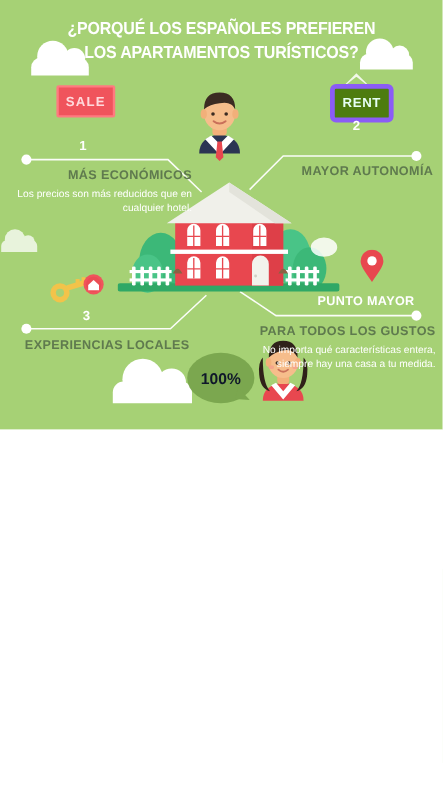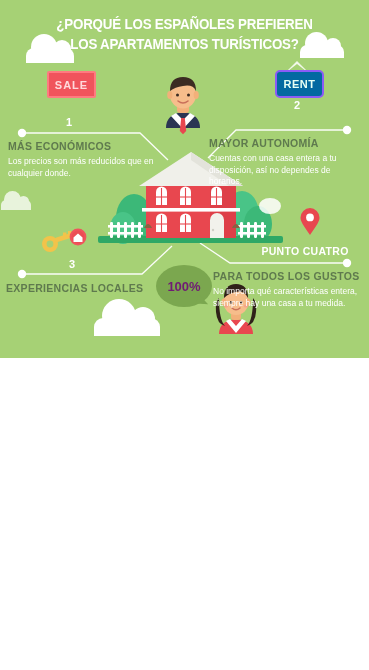--- a/index.html
+++ b/index.html
@@ -42,52 +42,52 @@
   .sign-rope{position:absolute;width:0;height:0;border-left:9px solid transparent;
              border-right:9px solid transparent;border-bottom:9px solid rgba(255,255,255,.85);}
   .sign-rope::after{content:"";position:absolute;left:-9px;top:3px;width:18px;height:7px;
                     background:#a6d175;clip-path:polygon(0 100%,50% 0,100% 100%);}
 
   .sale-sign{position:absolute;left:47px;top:71px;width:45px;height:23px;background:#f0545c;
              border:2px solid #ff7a80;border-radius:2px;
              color:#ffd9db;font-size:11px;font-weight:bold;letter-spacing:1px;
              display:flex;align-items:center;justify-content:center;
              font-family:"Liberation Sans Narrow","Liberation Sans",sans-serif;}
-  .rent-sign{position:absolute;left:275px;top:70px;width:45px;height:24px;background:#0369a1;
-             border:2px solid #8b5cf6;border-radius:5px;
+  .rent-sign{position:absolute;left:275px;top:70px;width:45px;height:24px;background:#4d7c0f;
+             border:4px solid #8b5cf6;border-radius:5px;
              color:#e6fff4;font-size:11px;font-weight:bold;letter-spacing:.5px;
              display:flex;align-items:center;justify-content:center;
              font-family:"Liberation Sans Narrow","Liberation Sans",sans-serif;}
 
   
   .num{position:absolute;color:#ffffff;font-size:11px;font-weight:bold;text-align:center;width:30px;
        font-family:"Liberation Sans",sans-serif;}
 
   
   .block{position:absolute;width:152px;}
   .block .head{color:#5f7a4e;font-weight:bold;font-size:10.5px;letter-spacing:.3px;
                font-family:"Liberation Sans Narrow","Liberation Sans",sans-serif;
                margin-bottom:4px;}
   .block .body{color:#ffffff;font-size:8.5px;line-height:11.5px;
                font-family:"Liberation Sans",sans-serif;}
-  .b-left{text-align:left;}
-  .b-right{text-align:left;}
+  .b-left{text-align:right;}
+  .b-right{text-align:right;}
 
   
   .house-wrap{position:absolute;left:98px;top:140px;width:185px;height:120px;}
 
   
   .key{position:absolute;left:40px;top:228px;width:48px;height:26px;}
   
   .pin{position:absolute;left:300px;top:208px;width:20px;height:28px;}
 
   
-  .bubble{position:absolute;left:156px;top:265px;width:56px;height:42px;background:#7ba74f;
+  .bubble{position:absolute;left:156px;top:294px;width:56px;height:42px;background:#7ba74f;
           border-radius:50%;display:flex;align-items:center;justify-content:center;
-          color:#701a75;font-weight:bold;font-size:13px;
+          color:#0f172a;font-weight:bold;font-size:13px;
           font-family:"Liberation Sans Narrow","Liberation Sans",sans-serif;}
   .bubble::after{content:"";position:absolute;right:3px;bottom:2px;width:0;height:0;
                  border-left:12px solid #7ba74f;border-top:8px solid transparent;
                  border-bottom:2px solid transparent;transform:rotate(14deg);}
 
   .people{position:absolute;}
 </style>
 </head>
 <body>
 
@@ -242,35 +242,34 @@
       <path d="M15 20 q0-14 12-14 q12 0 12 14 q-4-8-12-6 q-7 1-12 6 z" fill="#2f2119"></path>
       <circle cx="22" cy="24.5" r="1.4" fill="#3b2b22"></circle>
       <circle cx="32" cy="24.5" r="1.4" fill="#3b2b22"></circle>
       <path d="M23 30 q4 3.5 8 0" stroke="#c9705a" stroke-width="1.5" fill="none" stroke-linecap="round"></path>
       <ellipse cx="17" cy="28" rx="2.4" ry="1.6" fill="#f59b8a" opacity=".7"></ellipse>
       <ellipse cx="37" cy="28" rx="2.4" ry="1.6" fill="#f59b8a" opacity=".7"></ellipse>
     </svg>
 
     <div class="block b-left" style="left:8px;top:140px;">
       <div class="head">MÁS ECONÓMICOS</div>
-      <div class="body">Los precios son más reducidos que en cualquier donde.</div>
+      <div class="body">Los precios son más reducidos que en cualquier hotel.</div>
     </div>
 
     <div class="block b-right" style="left:209px;top:137px;">
       <div class="head">MAYOR AUTONOMÍA</div>
-      <div class="body">Cuentas con una casa entera a tu disposición, así no dependes de horarios.</div>
     </div>
 
     <div class="block b-left" style="left:6px;top:282px;">
       <div class="head">EXPERIENCIAS LOCALES</div>
     </div>
 
     <div style="position:absolute;left:250px;top:245px;width:110px;text-align:center;color:#ffffff;
                 font-weight:bold;font-size:10.5px;letter-spacing:.3px;
-                font-family:'Liberation Sans Narrow','Liberation Sans',sans-serif;">PUNTO CUATRO</div>
+                font-family:'Liberation Sans Narrow','Liberation Sans',sans-serif;">PUNTO MAYOR</div>
     <div class="block b-right" style="left:213px;top:270px;width:150px;">
       <div class="head">PARA TODOS LOS GUSTOS</div>
       <div class="body">No importa qué características entera, siempre hay una casa a tu medida.</div>
     </div>
 
   </div>
 
   <div style="position:absolute;left:0;top:358px;width:369px;height:312px;background:#ffffff;"></div>
 
 </div>

